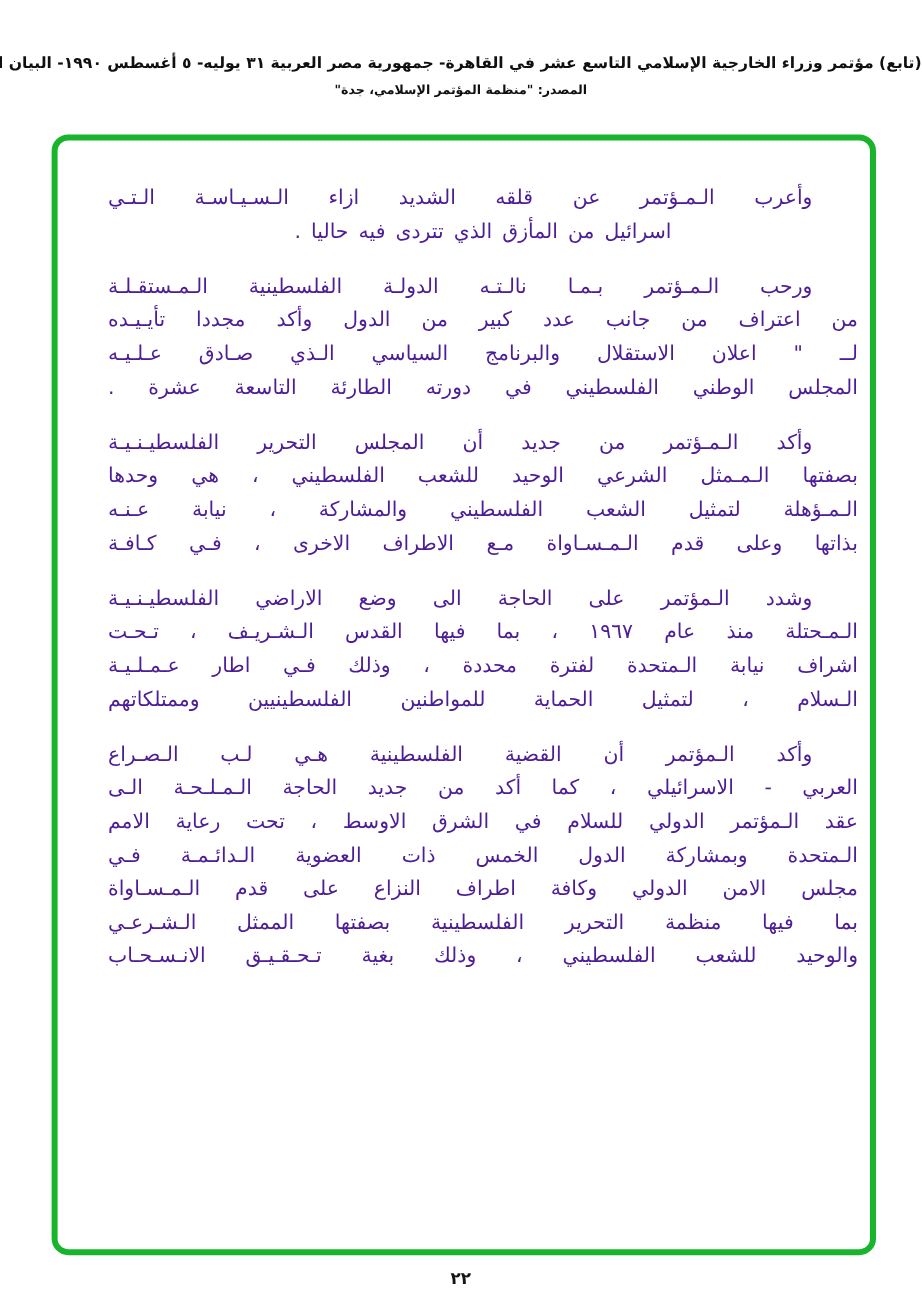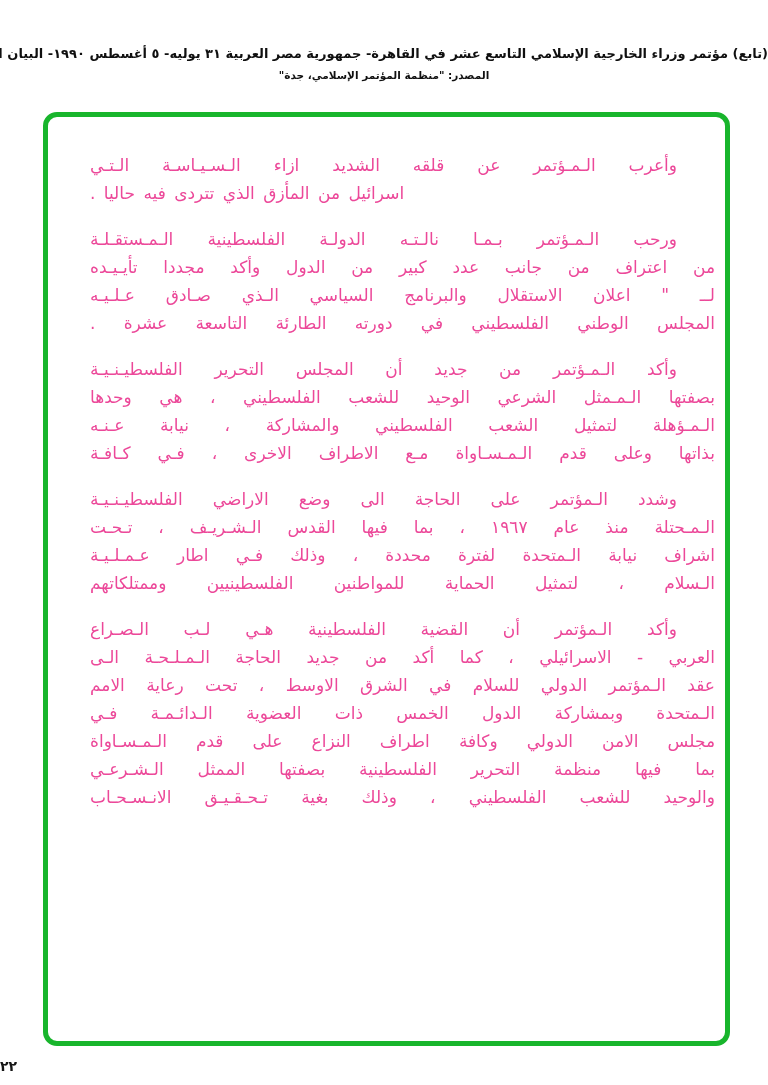--- a/index.html
+++ b/index.html
@@ -41,40 +41,40 @@
     box-sizing: border-box;
     border: 5px solid #18b52c;
     border-radius: 14px;
     background: #ffffff;
   }
 
   
   .content {
     direction: rtl;
     padding: 34px 10px 0 42px;
-    color: #ec4899;
+    color: #4c1d95;
     font-size: 17px;
     line-height: 28px;
     word-spacing: 3px;
   }
   .para { margin: 0 0 18px 0; }
   .line { min-height: 28px; }
   .line.j {
     text-align: justify;
     text-align-last: justify;
   }
-  .line.e { text-align: left; }
+  .line.e { text-align: center; }
   .line.first { text-indent: 38px; }
 
   
   .pagenum {
     position: absolute;
     left: 0; right: 0;
     top: 1058px;
-    text-align: left;
+    text-align: center;
     font-size: 14px;
     font-weight: bold;
     color: #151515;
   }
 </style>
 </head>
 <body>
 
 <div class="page">
 

